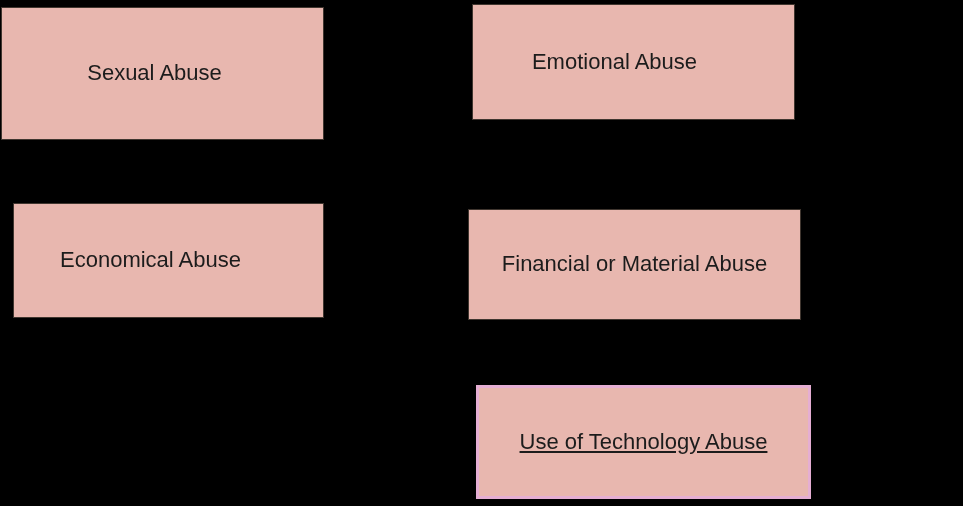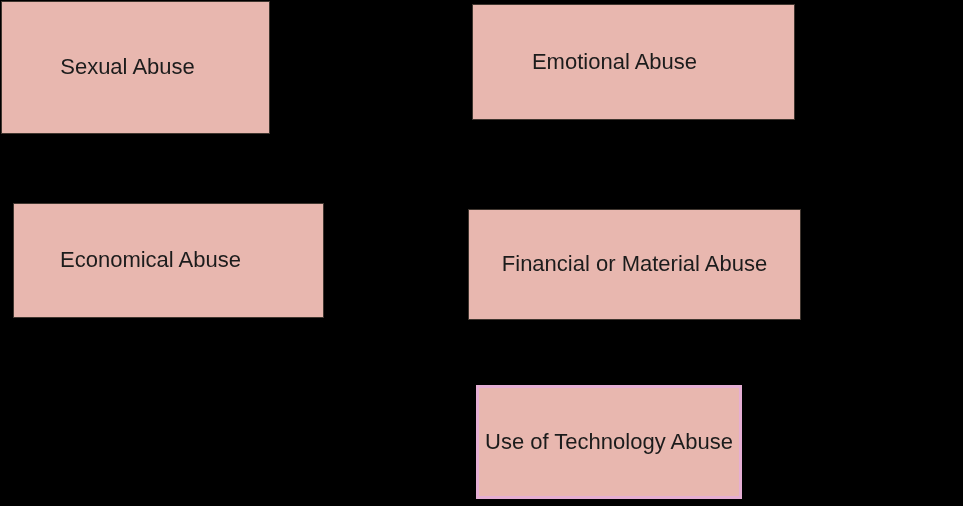--- a/index.html
+++ b/index.html
@@ -23,28 +23,29 @@
     box-sizing: border-box;
     background: var(--box_fill, #e8b7af);
     border: 1.5px solid var(--box_border_dark, #40362f);
     color: var(--text, #1c1c1c);
     font-size: 22px;
     line-height: 1.2;
     text-align: center;
     white-space: nowrap;
   }
   
-  .box-0 { left: 1px;   top: 1px;   width: 269px; height: 133px; padding-right: 16px; }
+  .box-0 { left: 1px;   top: 7px;   width: 323px; height: 133px; padding-right: 16px; }
   .box-1 { left: 472px; top: 4px;   width: 323px; height: 116px; padding-right: 38px; }
   .box-2 { left: 13px;  top: 203px; width: 311px; height: 115px; padding-right: 36px; align-items: center; }
   .box-3 { left: 468px; top: 209px; width: 333px; height: 111px; }
   .box-4 { left: 21px;  top: 391px; width: 305px; height: 112px; }
   .box-5 {
-    left: 476px; top: 385px; width: 266px; height: 114px;
+    left: 476px; top: 385px; width: 335px; height: 114px;
     border: 3px solid var(--box_border_light, #e5aed3);
+    text-decoration: underline;
   }
 </style>
 </head>
 <body>
 
 <div class="canvas">
 
   <div class="abuse-box box-0">
     <span>Sexual Abuse</span>
   </div>

